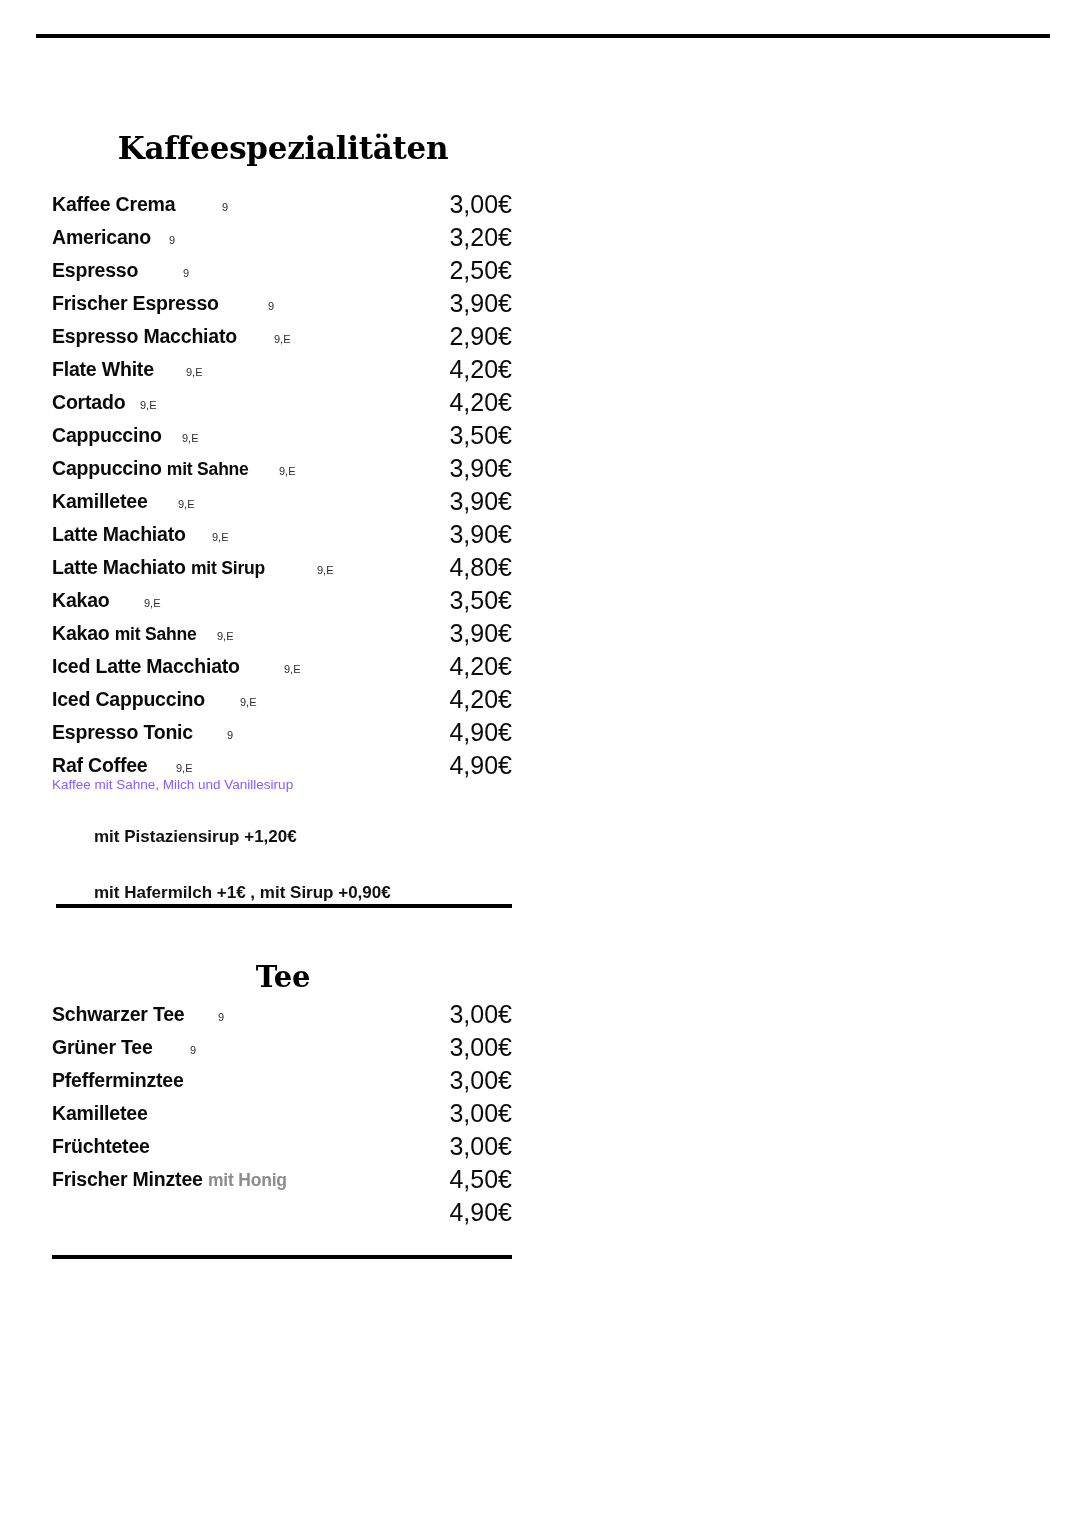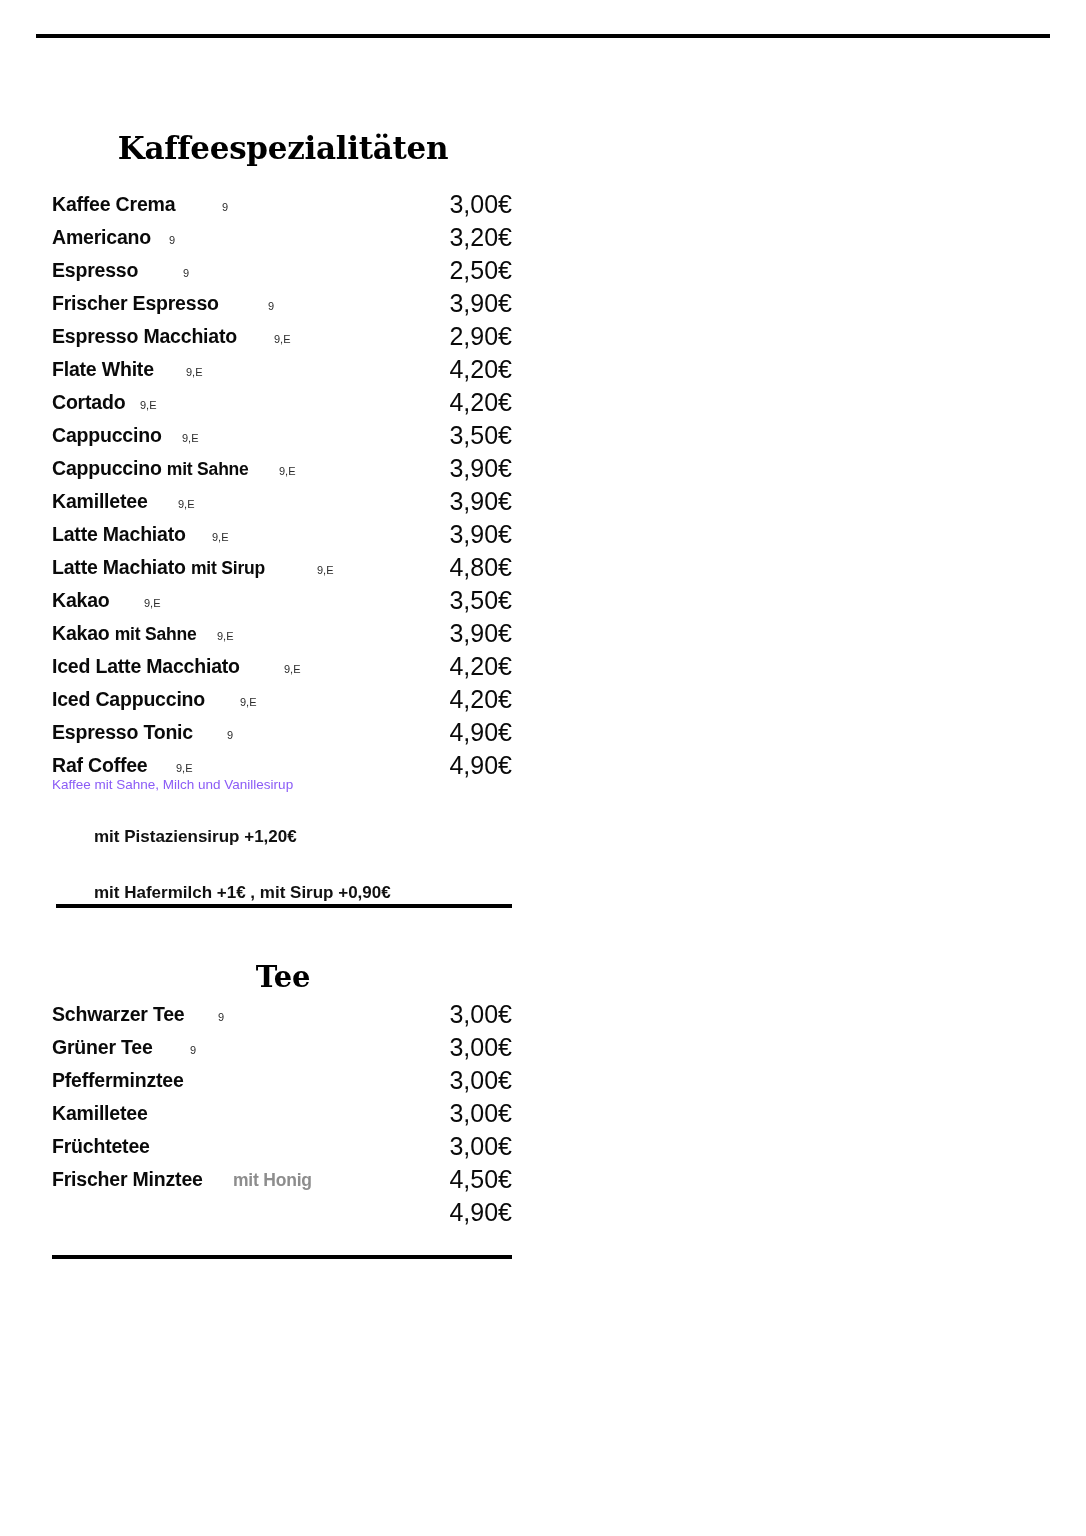--- a/index.html
+++ b/index.html
@@ -102,21 +102,20 @@
     letter-spacing: -0.2px;
   }
   .row .nm .sub {
     font-weight: 700;
     font-size: 17.5px;
   }
   .row .nm .sub-grey {
     font-weight: 700;
     font-size: 17.5px;
     color: #8d8d8d;
-    margin-left: 25px;
   }
   .row .alg {
     position: absolute;
     top: 0;
     font-size: 11px;
     font-weight: 400;
     color: #2b2b2b;
     line-height: 38px;
     white-space: nowrap;
   }

